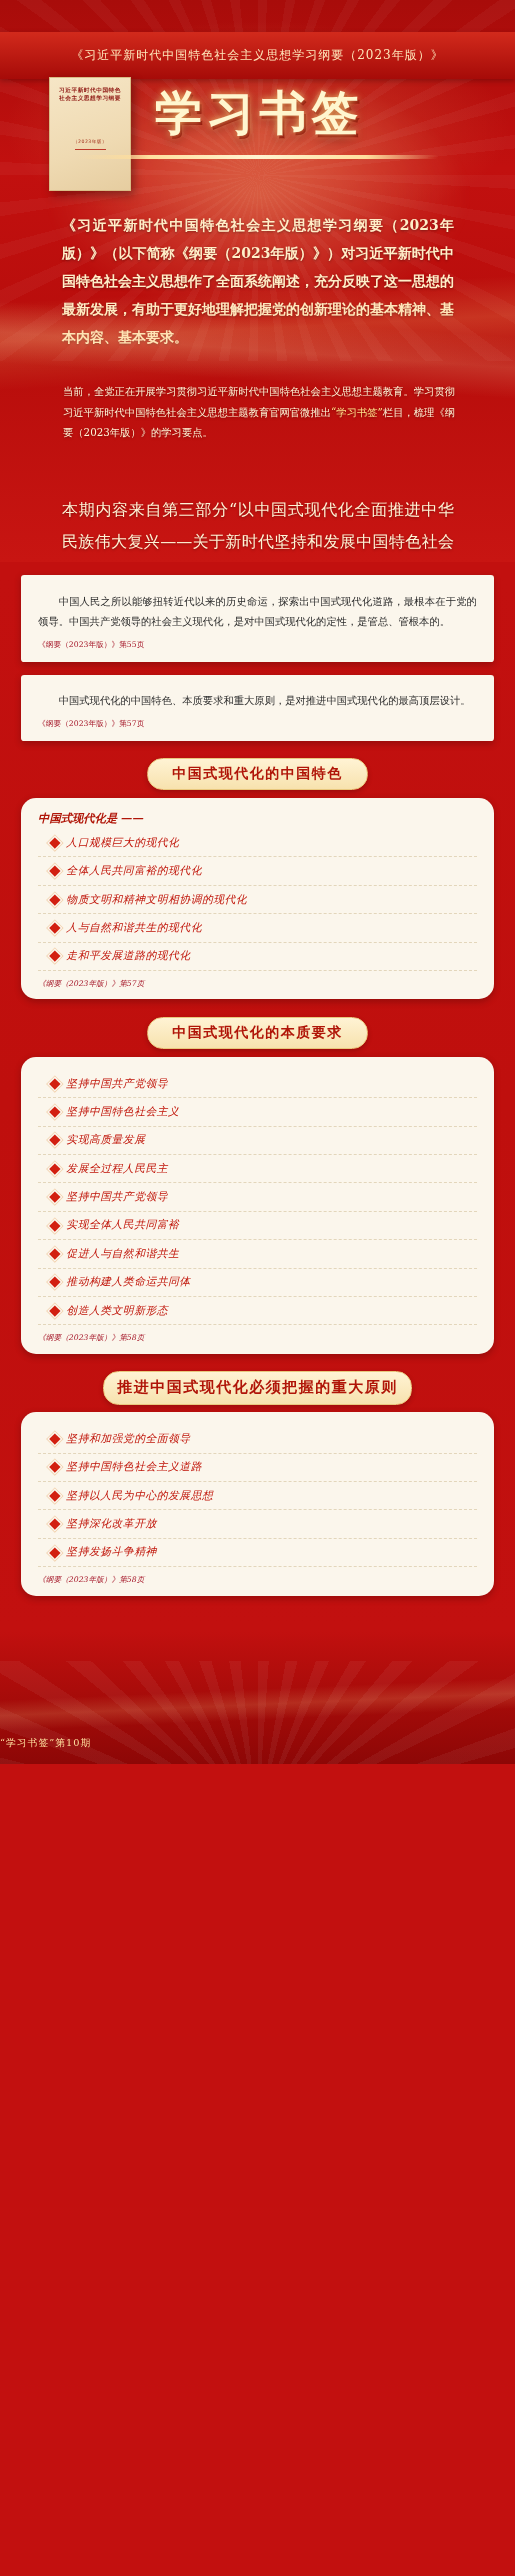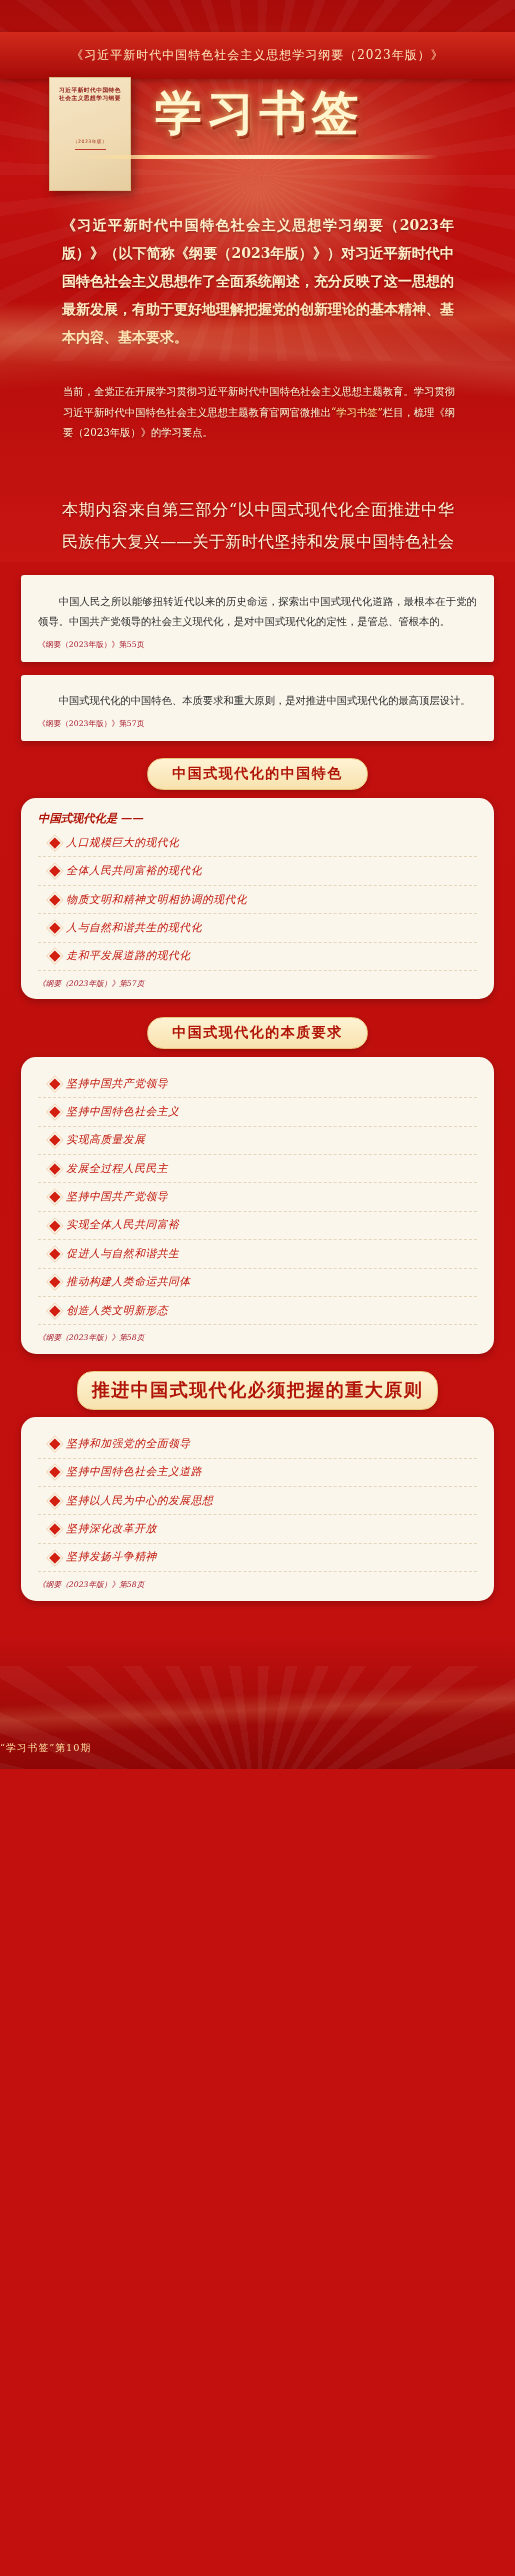--- a/index.html
+++ b/index.html
@@ -147,21 +147,21 @@
     display:inline-block;
     padding:6.2px 24px;
     background:linear-gradient(180deg,#fff3d4 0%,#f7e2ae 100%);
     border:1px solid #e9c87e;
     border-radius:15.5px;
     color:#b01508;
     font-size:14px; font-weight:bold; letter-spacing:1.5px;
     font-family:"DejaVu Serif","Liberation Serif",serif;
     box-shadow:0 2.1px 5.2px rgba(0,0,0,.2);
   }
-  .sec-head .pill.wide { padding:6.2px 13.4px; font-size:18px; }
+  .sec-head .pill.wide { padding:6.2px 13.4px; font-size:15px; }
 
   .list-card {
     background:#fbf6ec;
     border-radius:15px;
     margin:7.2px 0 13.4px;
     padding:13.4px 17.5px 10.3px;
     box-shadow:0 2.1px 7.2px rgba(0,0,0,.22);
     font-style:italic;
   }
   .lead {

